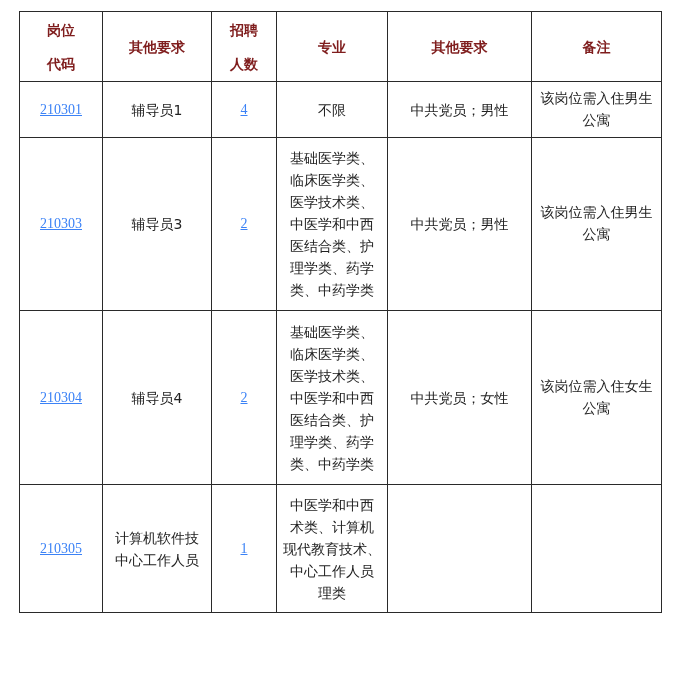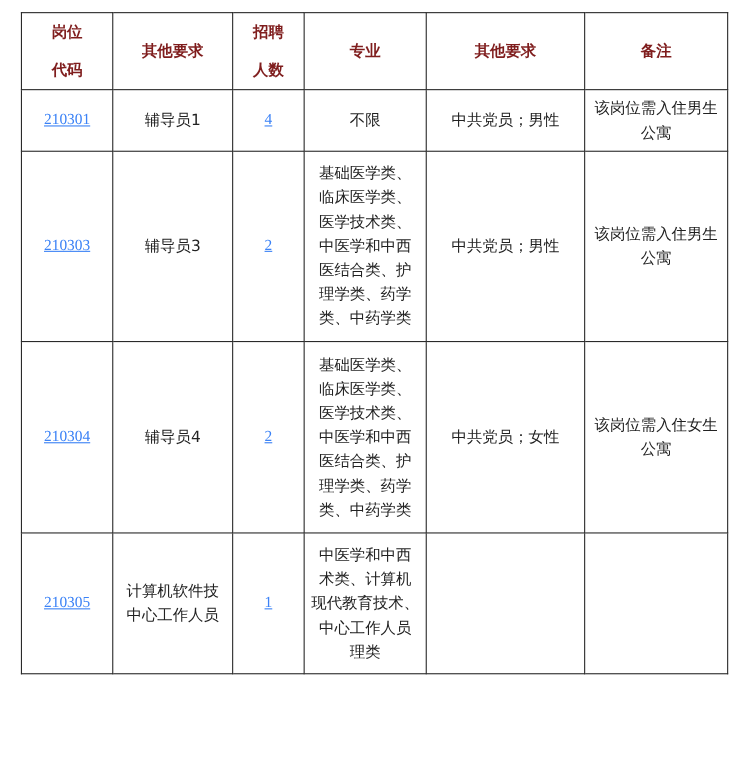--- a/index.html
+++ b/index.html
@@ -48,21 +48,21 @@
     }
     td.major {
       text-align: left;
       padding-left: 7px;
       padding-right: 4px;
       line-height: 25px;
       font-size: 14px;
     }
     td.major .line { display: block; white-space: nowrap; }
     td .line { display: block; white-space: nowrap; }
-    td.note { line-height: 22px; }
+    td.note { line-height: 22px; font-family: Liberation Mono, monospace; }
     tr.h-head { height: 70px; }
     tr.h-r1 { height: 56px; }
     tr.h-r2 { height: 63px; }
     tr.h-r3 { height: 173px; }
     tr.h-r4 { height: 174px; }
     tr.h-r5 { height: 128px; }
   </style>
 </head>
 <body>
 

